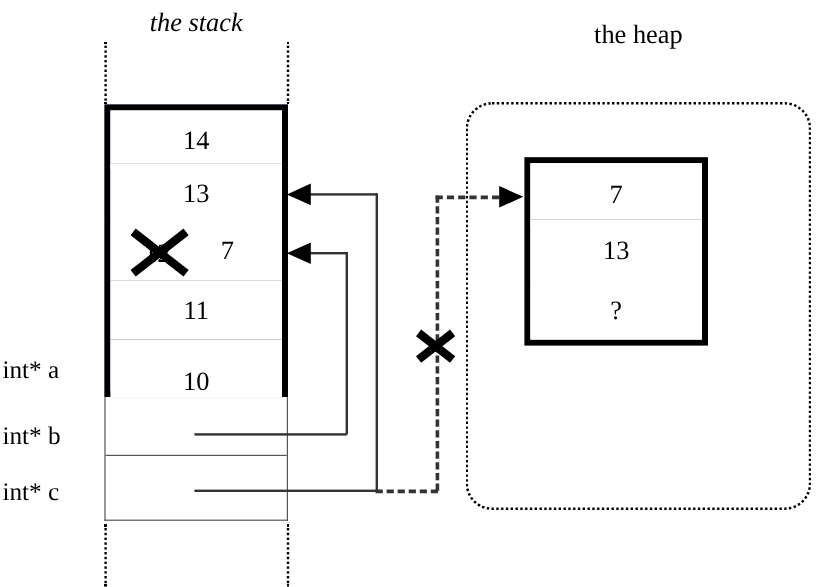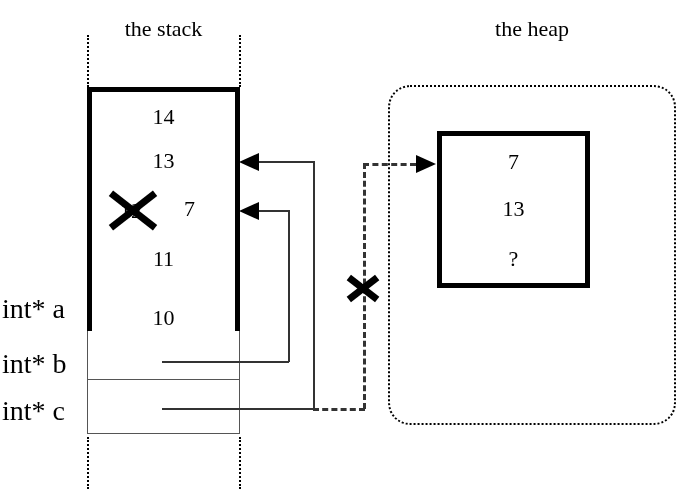--- a/index.html
+++ b/index.html
@@ -73,21 +73,21 @@
   }
   
   .dotline {
     position: absolute;
     width: 0;
     border-left: 2px dotted #000000;
   }
   
   .vlabel {
     position: absolute;
-    font-size: 28px;
+    font-size: 21px;
     line-height: 21px;
     white-space: nowrap;
   }
   
   .wire-h {
     position: absolute;
     height: 1.5px;
     background: #333333;
   }
   .wire-v {
@@ -156,21 +156,21 @@
     position: absolute;
     font-size: 22px;
     line-height: 22px;
   }
 </style>
 </head>
 <body>
 
 <div id="canvas">
 
-  <div class="ttl" style="left:87px; top:18px; width:153px;">the stack</div>
+  <div class="ttl" style="left:87px; top:8px; width:153px;font-style:italic;">the stack</div>
   <div class="ttl" style="left:388px; top:18px; width:288px;">the heap</div>
 
   <div class="dotline" style="left:87px; top:35px; height:52px;"></div>
   <div class="dotline" style="left:239px; top:35px; height:52px;"></div>
 
   <div class="dotline" style="left:87px; top:437px; height:52px;"></div>
   <div class="dotline" style="left:239px; top:437px; height:52px;"></div>
 
   <div class="stack-thick">
     <div class="cell" style="top:0px; height:49px;">

